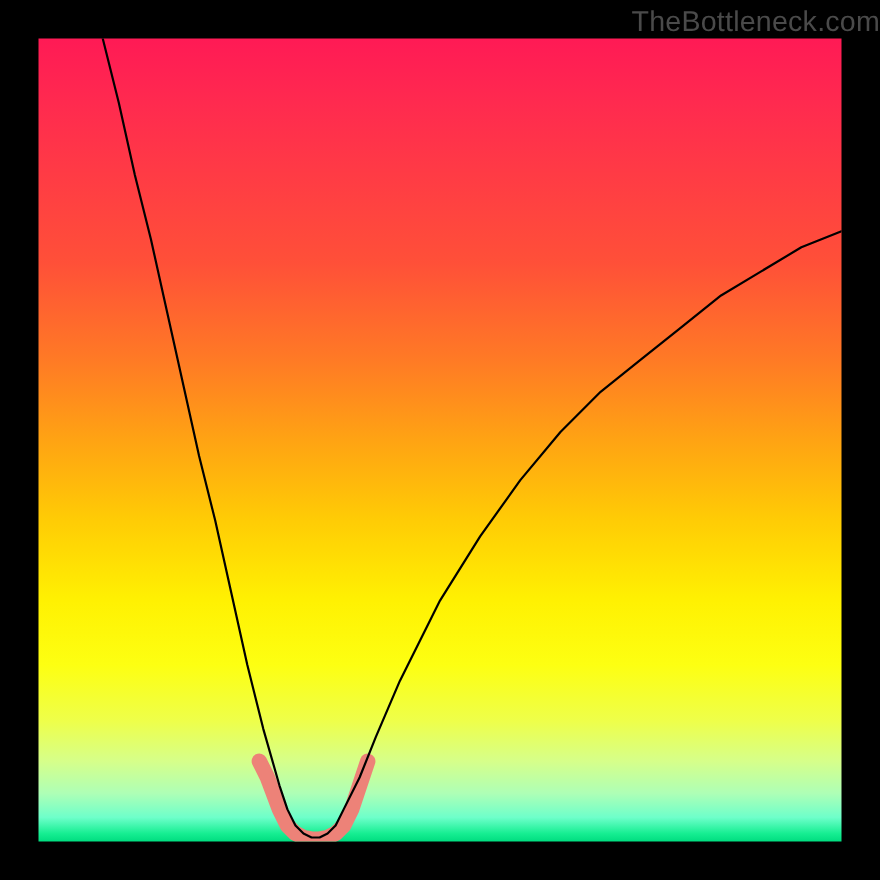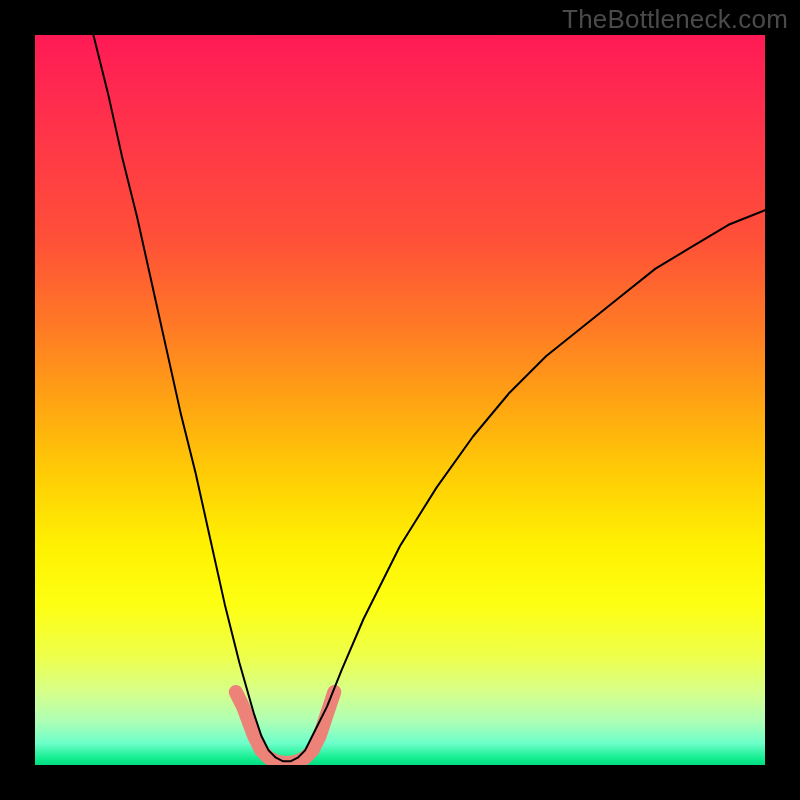--- a/index.html
+++ b/index.html
@@ -7,21 +7,21 @@
     width: 800px;
     height: 800px;
     background: #000;
     position: relative;
     overflow: hidden;
     font-family: Arial, Helvetica, sans-serif;
   }
   .watermark {
     position: absolute;
     top: 4px;
-    right: 12px;
+    right: 0;
     color: #4a4a4a;
     font-size: 26px;
     font-weight: 400;
     letter-spacing: 0.2px;
     z-index: 3;
     margin-left: 44px;
   }
   .plot-wrap {
     position: absolute;
     top: 35px;

